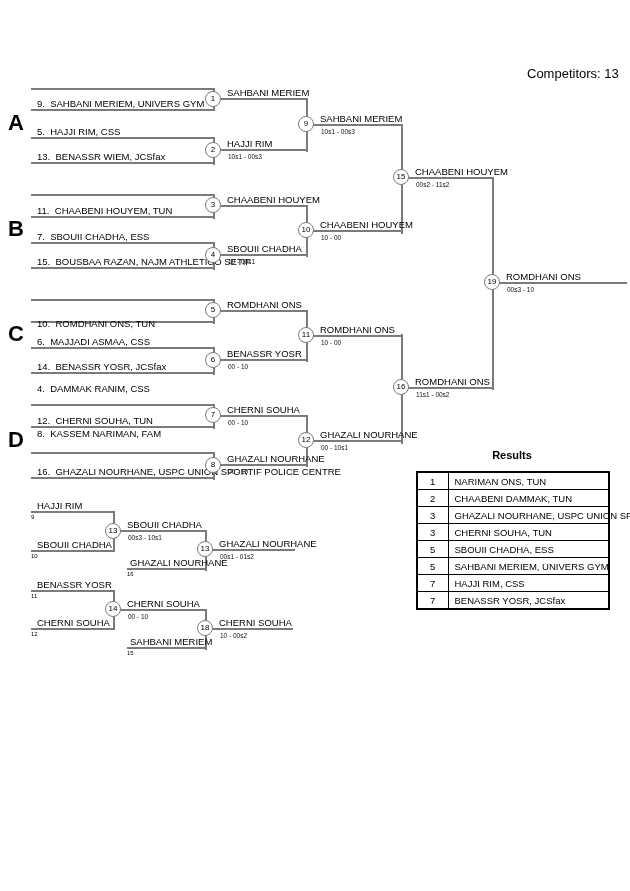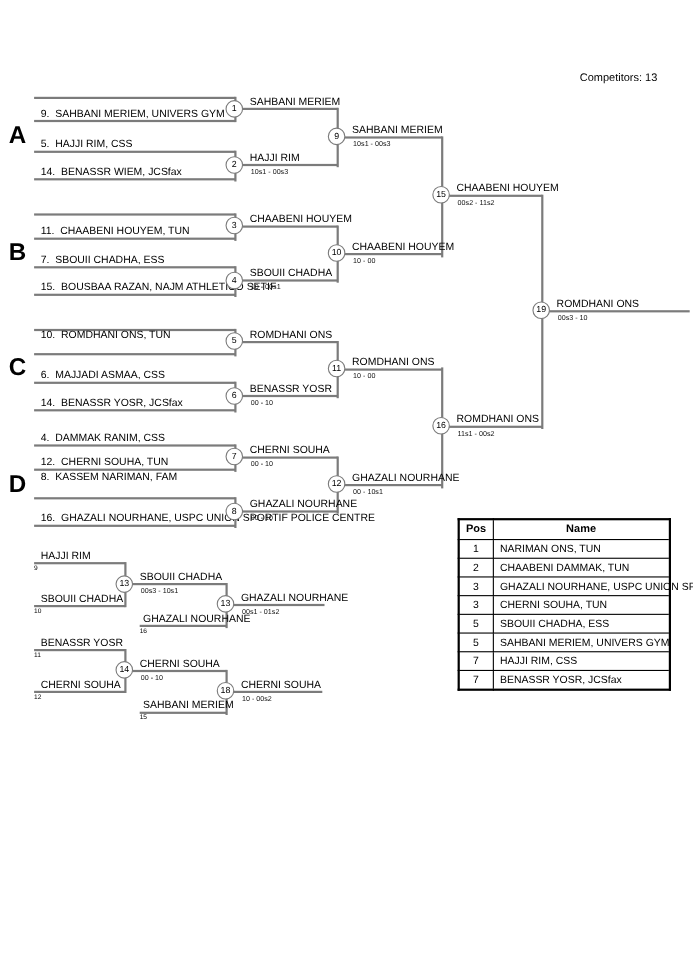--- a/index.html
+++ b/index.html
@@ -1,20 +1,20 @@
 <!DOCTYPE html>
 <html><head>
 <meta charset="utf-8">
 <style>
   html,body{margin:0;padding:0;background:#fff;}
   .page{position:relative;width:630px;height:891px;background:#fff;overflow:hidden;
         font-family:"Liberation Sans",sans-serif;color:#000;}
   .title{position:absolute;left:0;top:40px;width:630px;text-align:center;
          font-size:19px;font-weight:bold;letter-spacing:.3px;white-space:pre;}
-  .competitors{position:absolute;left:527px;top:66px;font-size:10px;text-align:right;}
+  .competitors{position:absolute;left:527px;top:66px;font-size:13px;text-align:right;}
   .sec{position:absolute;left:8px;font-size:22px;font-weight:bold;}
   .hline{position:absolute;height:2px;background:#7b7b7b;z-index:1;}
   .vline{position:absolute;width:2px;background:#7b7b7b;z-index:1;}
   .circ{position:absolute;width:14px;height:14px;border:1.5px solid #7b7b7b;border-radius:50%;
         background:#fff;z-index:3;display:flex;align-items:center;justify-content:center;
         font-size:8px;line-height:14px;}
   .comp{position:absolute;font-size:9.5px;white-space:pre;z-index:2;}
   .winner{position:absolute;font-size:9.5px;white-space:nowrap;z-index:2;}
   .score{position:absolute;font-size:6.5px;white-space:nowrap;color:#111;z-index:2;}
   .tiny{position:absolute;font-size:6px;z-index:2;}
@@ -51,28 +51,28 @@
   <div class="hline" style="left:31px;top:321px;width:183px"></div>
   <div class="hline" style="left:31px;top:347px;width:183px"></div>
   <div class="hline" style="left:31px;top:372px;width:183px"></div>
   <div class="hline" style="left:31px;top:404px;width:183px"></div>
   <div class="hline" style="left:31px;top:426px;width:183px"></div>
   <div class="hline" style="left:31px;top:452px;width:183px"></div>
   <div class="hline" style="left:31px;top:477px;width:183px"></div>
 
   <span class="comp" style="left:37px;top:98px">9.  SAHBANI MERIEM, UNIVERS GYM</span>
   <span class="comp" style="left:37px;top:126px">5.  HAJJI RIM, CSS</span>
-  <span class="comp" style="left:37px;top:151px">14.  BENASSR WIEM, JCSfax</span>
+  <span class="comp" style="left:37px;top:151px">13.  BENASSR WIEM, JCSfax</span>
   <span class="comp" style="left:37px;top:205px">11.  CHAABENI HOUYEM, TUN</span>
   <span class="comp" style="left:37px;top:231px">7.  SBOUII CHADHA, ESS</span>
   <span class="comp" style="left:37px;top:256px">15.  BOUSBAA RAZAN, NAJM ATHLETICO SETIF</span>
-  <span class="comp" style="left:37px;top:299px">10.  ROMDHANI ONS, TUN</span>
+  <span class="comp" style="left:37px;top:318px">10.  ROMDHANI ONS, TUN</span>
   <span class="comp" style="left:37px;top:336px">6.  MAJJADI ASMAA, CSS</span>
   <span class="comp" style="left:37px;top:361px">14.  BENASSR YOSR, JCSfax</span>
-  <span class="comp" style="left:37px;top:393px">4.  DAMMAK RANIM, CSS</span>
+  <span class="comp" style="left:37px;top:383px">4.  DAMMAK RANIM, CSS</span>
   <span class="comp" style="left:37px;top:415px">12.  CHERNI SOUHA, TUN</span>
   <span class="comp" style="left:37px;top:428px">8.  KASSEM NARIMAN, FAM</span>
   <span class="comp" style="left:37px;top:466px">16.  GHAZALI NOURHANE, USPC UNION SPORTIF POLICE CENTRE</span>
 
   <div class="vline" style="left:213px;top:88px;height:23px"></div>
   <div class="hline" style="left:214px;top:98px;width:93px"></div>
   <div class="circ" style="left:205px;top:91px">
       <span>1</span>
     </div>
   <span class="winner" style="left:227px;top:87px">SAHBANI MERIEM</span>
@@ -236,30 +236,27 @@
   <span class="score" style="left:128px;top:613px">00 - 10</span>
 
   <div class="vline" style="left:205px;top:609px;height:41px"></div>
   <div class="hline" style="left:206px;top:628px;width:87px"></div>
   <div class="circ" style="left:197px;top:620px">
       <span>18</span>
     </div>
   <span class="winner" style="left:219px;top:617px">CHERNI SOUHA</span>
   <span class="score" style="left:220px;top:632px">10 - 00s2</span>
 
+  <div class="res-title">Results</div>
   <table class="results">
     <colgroup>
         <col style="width:31px">
         <col style="width:161px">
       </colgroup>
     <tbody>
-        <tr>
-      <th>Pos</th>
-      <th>Name</th>
-    </tr>
     <tr>
       <td class="pos">1</td>
       <td class="nm">NARIMAN ONS, TUN</td>
     </tr>
     <tr>
       <td class="pos">2</td>
       <td class="nm">CHAABENI DAMMAK, TUN</td>
     </tr>
     <tr>
       <td class="pos">3</td>

